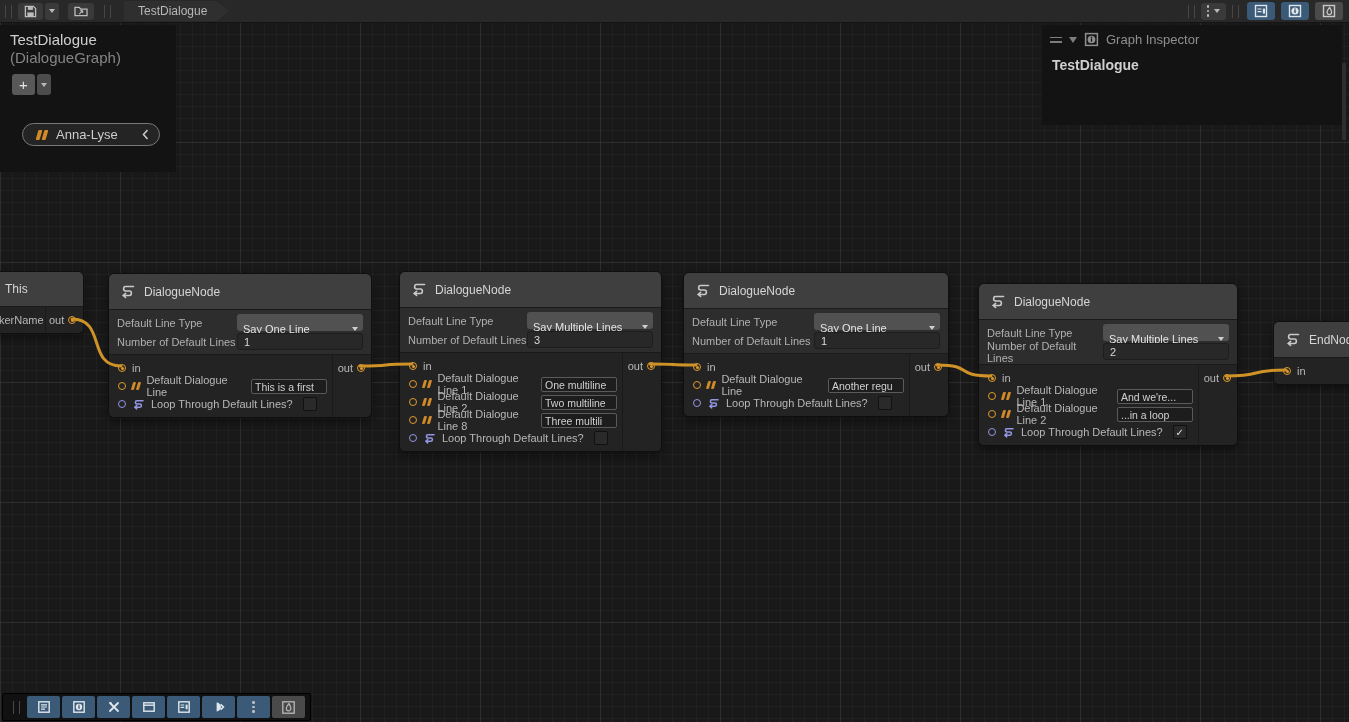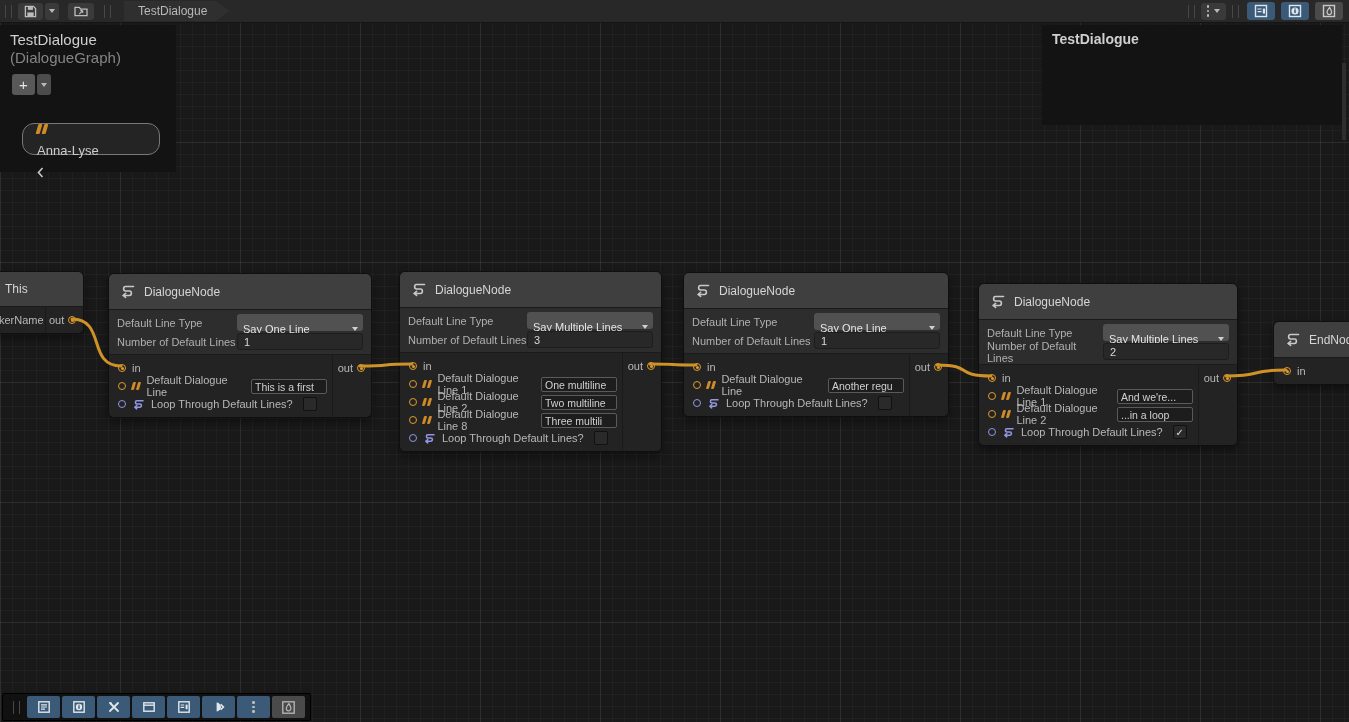--- a/index.html
+++ b/index.html
@@ -41,22 +41,22 @@
   .drag-handle i{width:12px;height:1.5px;background:#7e7e7e;}
   .tri-collapse{width:0;height:0;border-left:4.5px solid transparent;border-right:4.5px solid transparent;border-top:6px solid #7e7e7e;}
   .panel-title{color:#8f8f8f;font-size:13px;}
   .bb-name{margin:6px 0 0 10px;font-size:15px;color:#cfcfcf;}
   .bb-type{margin:1px 0 0 10px;font-size:15px;color:#858585;}
   .bb-addrow{display:flex;gap:2px;margin:8px 0 0 12px;}
   .add-btn{width:23px;height:21px;background:#585858;border:none;border-radius:3px;color:#e4e4e4;font-size:15px;
     line-height:19px;cursor:pointer;padding:0;}
   .add-dd{width:14px;height:21px;background:#4c4c4c;border:none;border-radius:3px;display:flex;align-items:center;
     justify-content:center;cursor:pointer;padding:0;}
-  .bb-pill{position:absolute;left:22px;top:98px;width:138px;height:32px;border:1px solid #787878;border-radius:12px;
-    background:#242424;display:flex;align-items:flex-start;gap:9px;padding:0 10px 0 14px;box-sizing:border-box;flex-direction:column;}
+  .bb-pill{position:absolute;left:22px;top:98px;width:138px;height:23px;border:1px solid #787878;border-radius:12px;
+    background:#242424;display:flex;align-items:center;gap:9px;padding:0 10px 0 14px;box-sizing:border-box;}
   .bb-pill span.name{font-size:13px;color:#cccccc;flex:1;}
   .gi-name{margin:6px 0 0 10px;font-size:14px;font-weight:bold;color:#cfcfcf;}
   .panel-icon-box{width:15px;height:15px;display:flex;align-items:center;justify-content:center;}
 
   
   .quote{display:flex;gap:2px;transform:skewX(-16deg);}
   .quote i{width:3.2px;height:8px;background:var(--accent,#d08a28);border-radius:1px;}
   .quote.big i{width:4px;height:10px;}
 
   
@@ -212,20 +212,36 @@
       <span class="name">Anna-Lyse</span>
       <span>
         <svg width="7" height="11" viewBox="0 0 7 11">
             <path d="M5.5 1 1.5 5.5 5.5 10" fill="none" stroke="#c8c8c8" stroke-width="1.6"></path>
           </svg>
       </span>
     </div>
   </div>
 
   <div class="panel" style="left:1042px;top:25px;width:300px;height:100px;">
+    <div class="panel-header">
+      <span class="drag-handle">
+          <i></i>
+          <i></i>
+        </span>
+      <span class="tri-collapse"></span>
+      <span class="panel-icon-box">
+        <svg width="15" height="15" viewBox="0 0 14 14">
+            <rect x="1.5" y="1.5" width="11" height="11" fill="none" stroke="#8f8f8f" stroke-width="1.4"></rect>
+            <circle cx="7" cy="7" r="3.6" fill="#8f8f8f"></circle>
+            <rect x="6.4" y="6" width="1.2" height="3" fill="#131313"></rect>
+            <rect x="6.4" y="4.4" width="1.2" height="1.2" fill="#131313"></rect>
+          </svg>
+      </span>
+      <span class="panel-title">Graph Inspector</span>
+    </div>
     <div class="gi-name">TestDialogue</div>
   </div>
   <div class="scrollbar-strip"></div>
 
   <div class="node stub" style="left:-60px;top:271px;width:142px;">
     <div class="node-title">
       <span>This</span>
     </div>
     <div class="stub-row">
       <div class="stub-left">

